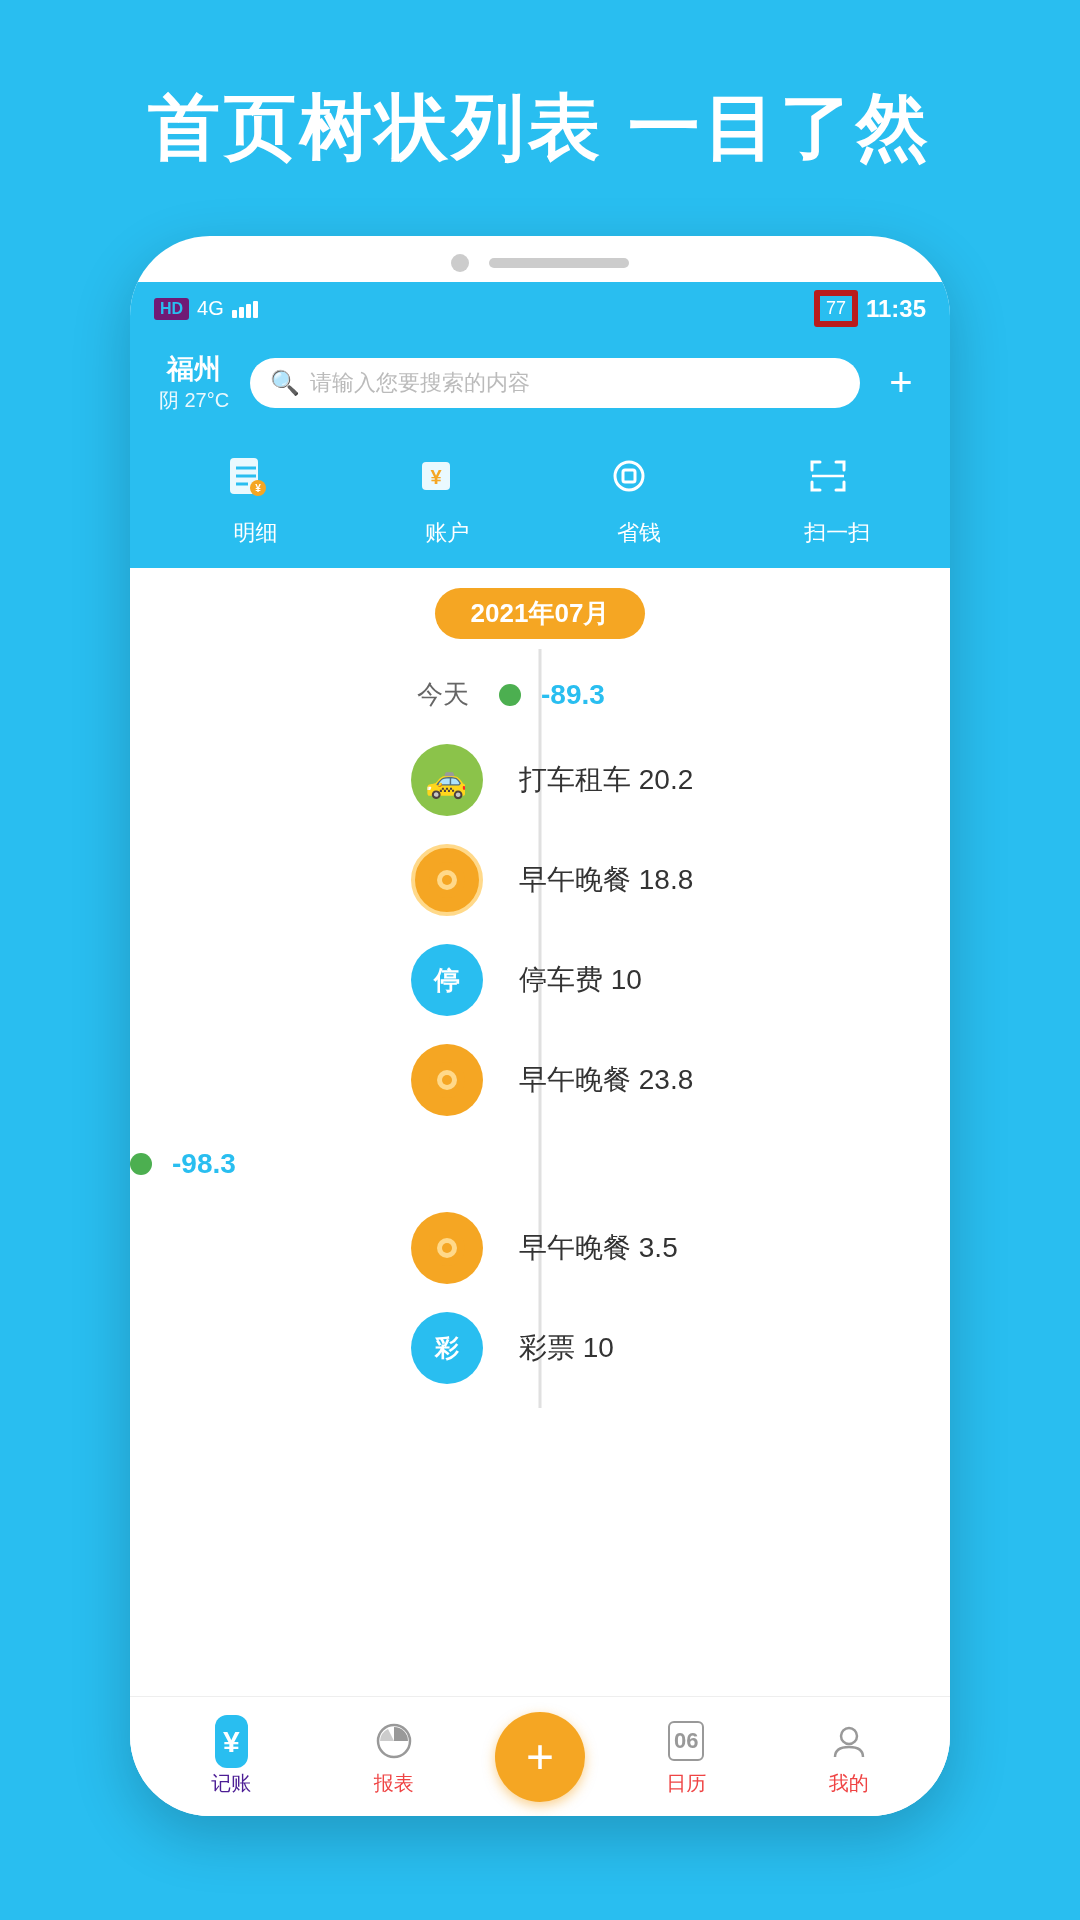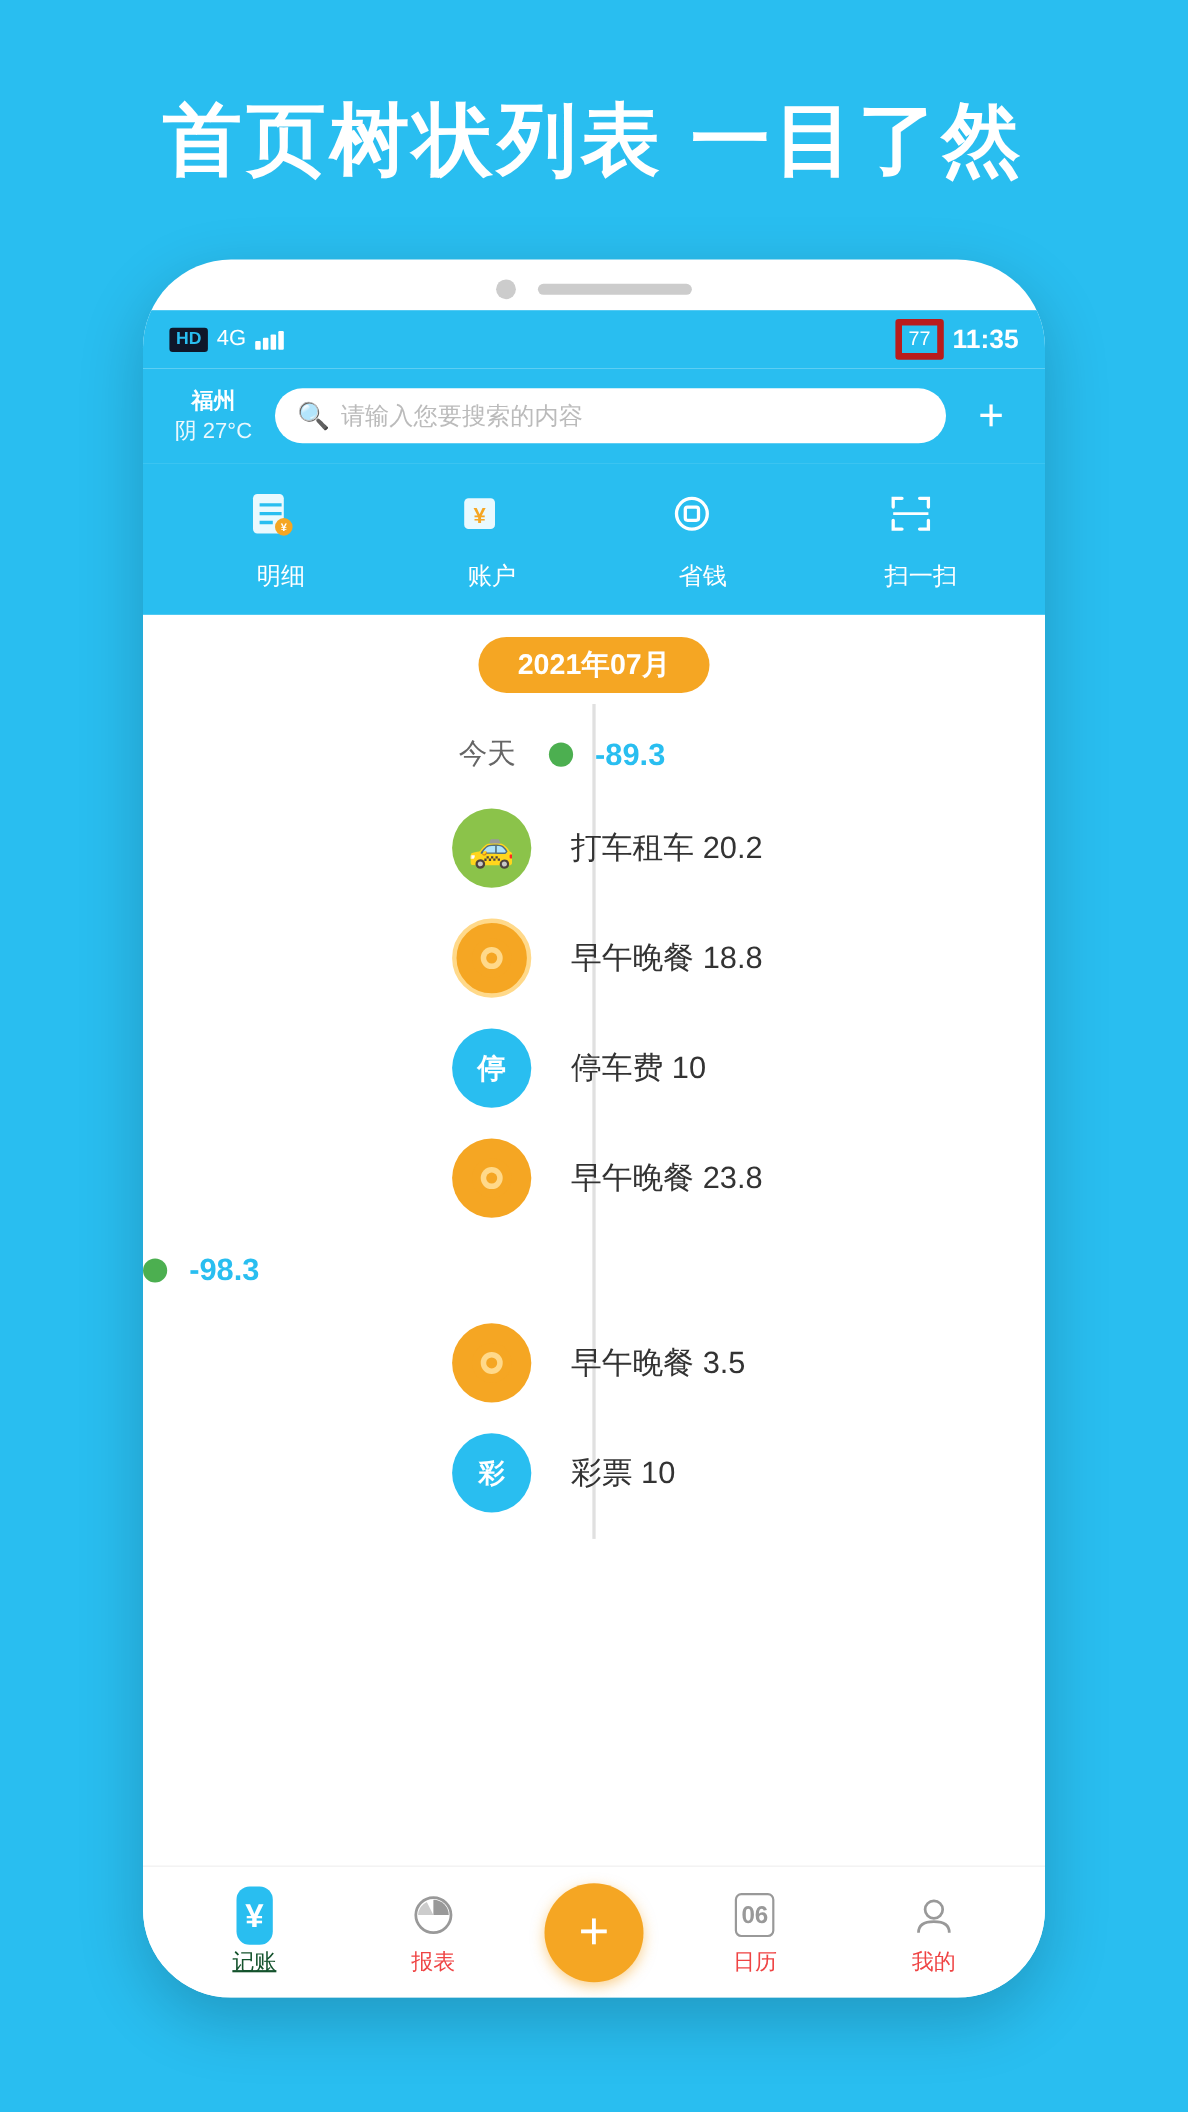--- a/index.html
+++ b/index.html
@@ -86,21 +86,21 @@
       display: flex;
       align-items: center;
       gap: 16px;
     }
     .weather-info {
       color: white;
       text-align: center;
       min-width: 80px;
     }
     .weather-city {
-      font-size: 20px;
+      font-size: 27px;
       font-weight: bold;
     }
     .weather-temp {
       font-size: 20px;
       opacity: 0.9;
     }
     .search-bar {
       flex: 1;
       background: white;
       border-radius: 30px;
@@ -284,22 +284,21 @@
       display: flex;
       align-items: center;
       justify-content: center;
       font-size: 32px;
     }
     .bottom-nav-label {
       font-size: 20px;
       color: #ef4444;
     }
     .bottom-nav-label.active {
-      color: #14532d;
-      text-decoration: underline;
+      color: #4c1d95;
     }
     .bottom-nav-active-bg {
       background: #29bef0;
       border-radius: 12px;
       padding: 8px;
     }
     .bottom-nav-add {
       width: 90px;
       height: 90px;
       background: #f5a623;
@@ -333,21 +332,21 @@
 
 <div class="phone-mockup">
 
   <div class="phone-top-bar">
     <div class="phone-camera"></div>
     <div class="phone-speaker"></div>
   </div>
 
   <div class="status-bar">
     <div class="status-left">
-      <span style="background:#0f172a;color:#29bef0;font-size:16px;padding:2px 6px;border-radius:3px;font-weight:bold;">HD</span>
+      <span style="background:#701a75;color:#29bef0;font-size:16px;padding:2px 6px;border-radius:3px;font-weight:bold;">HD</span>
       <span style="font-size:20px;">4G</span>
       <div class="signal-bars">
         <div class="signal-bar" style="height:8px;"></div>
         <div class="signal-bar" style="height:11px;"></div>
         <div class="signal-bar" style="height:14px;"></div>
         <div class="signal-bar" style="height:17px;"></div>
       </div>
     </div>
     <div class="status-right">
       <span style="border:6px solid #b91c1c;border-radius:3px;padding:2px 6px;font-size:18px;">

